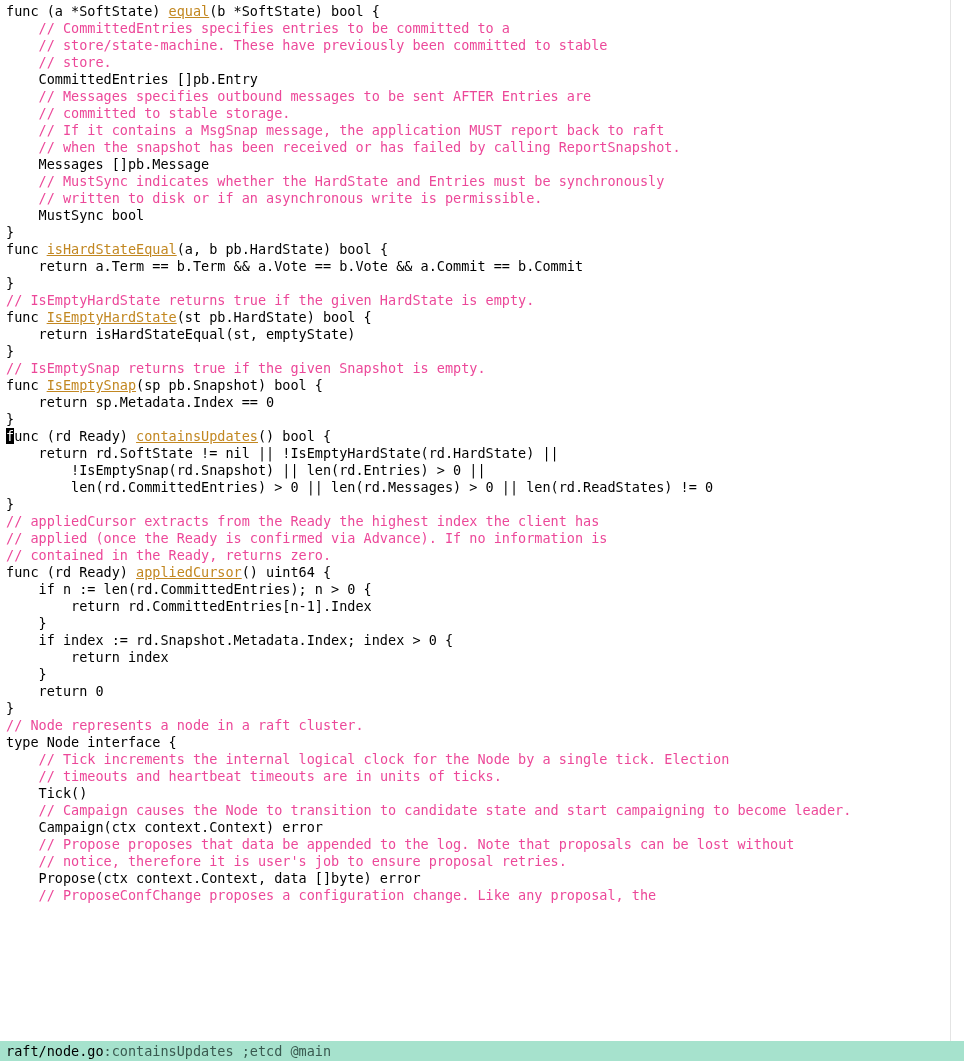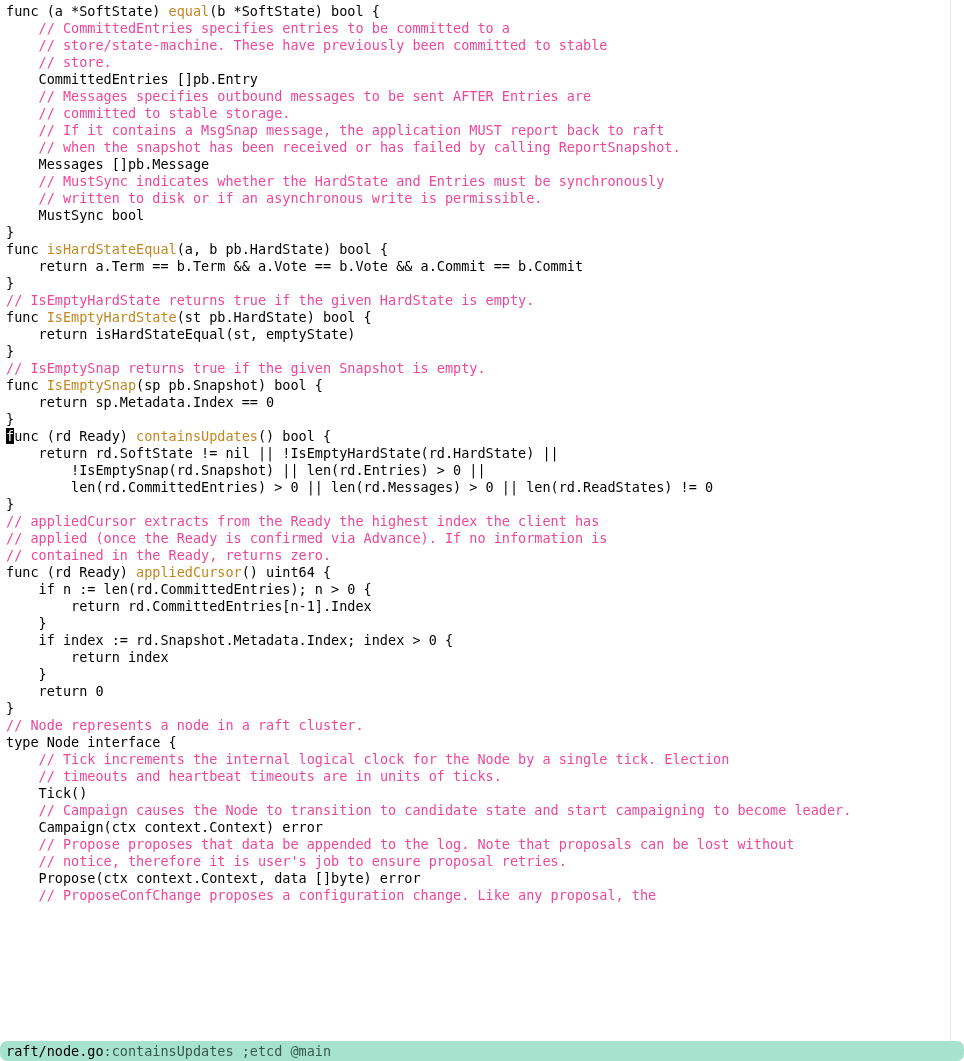--- a/index.html
+++ b/index.html
@@ -14,41 +14,40 @@
     overflow: hidden;
   }
   .editor {
     width: 100%;
     height: 1037px;
     overflow: hidden;
     padding: 3px 6px 0 6px;
     white-space: pre;
   }
   .line { white-space: pre; }         
-  .fn   { color: #c28721; }         
+  .fn   { color: #c28721; text-decoration: underline; }         
   .cmt  { color: #ec4899; }         
   .txt  { color: #000000; }
   .cursor-char {
     background: #000000;
     color: #ffffff;
   }
   .statusbar {
     position: absolute;
     left: 0;
     bottom: 0;
     width: 964px;
     height: 20px;
     line-height: 20px;
     background: #a6e2cd;
     color: #3a5a50;
     padding-left: 6px;
     font-family: inherit;
     font-size: 13.5px;
     white-space: pre;
-    border-radius: 7px;
   }
   .statusbar .sb-file { color: #000000; }
   .ruler {
     position: absolute;
     top: 0;
     bottom: 20px;
     border-right: 1px solid #e4e4e4;
   }
 </style>
 </head>

